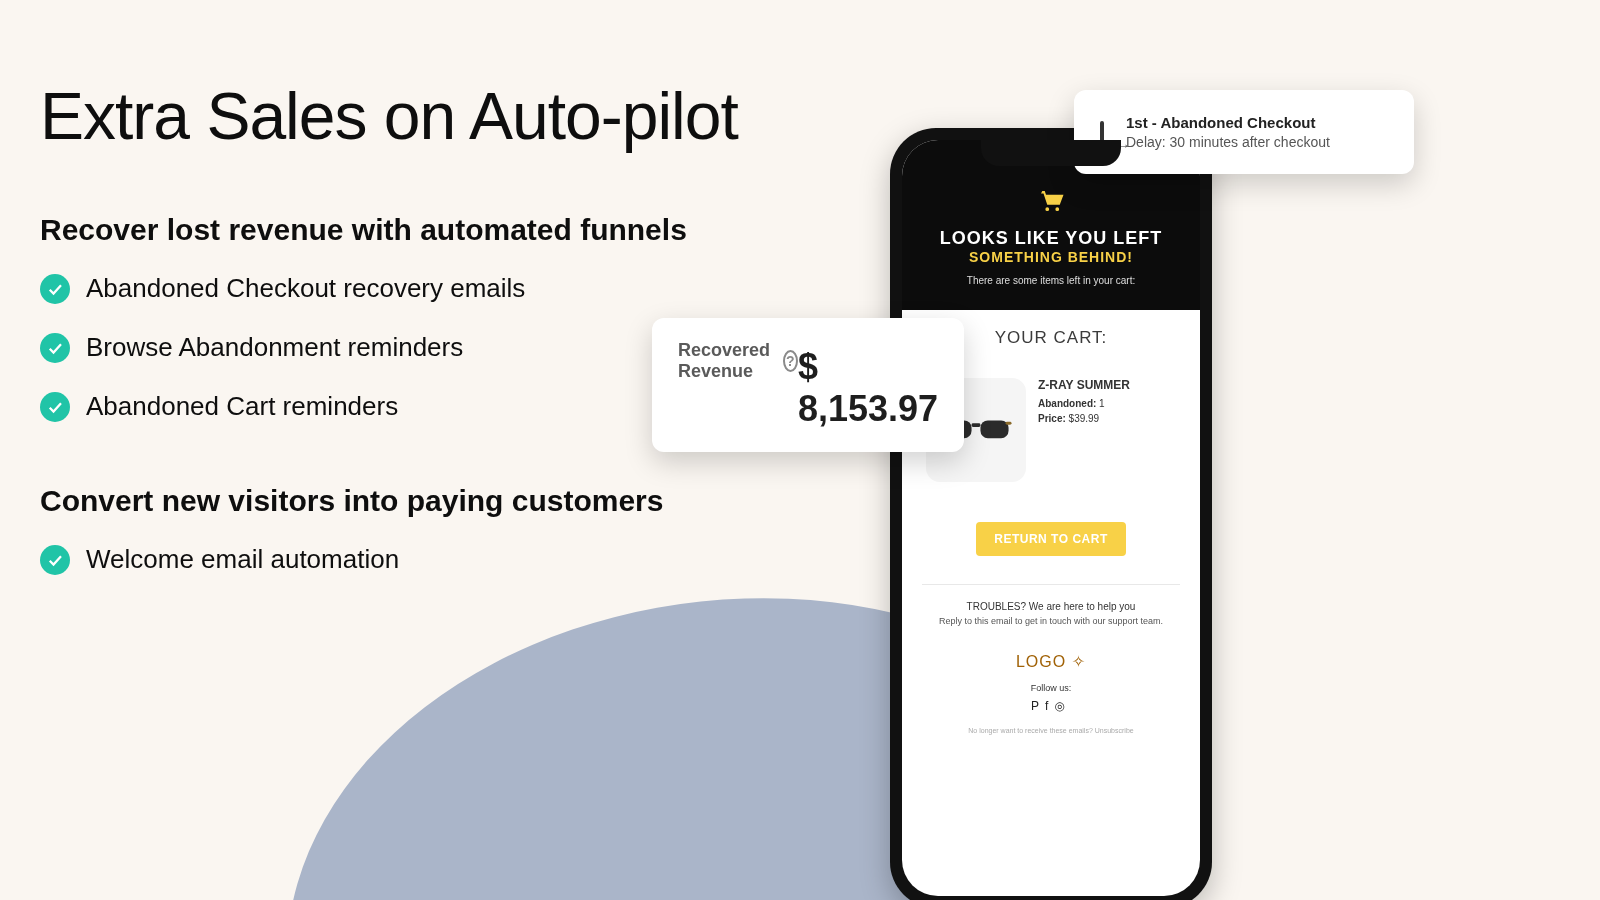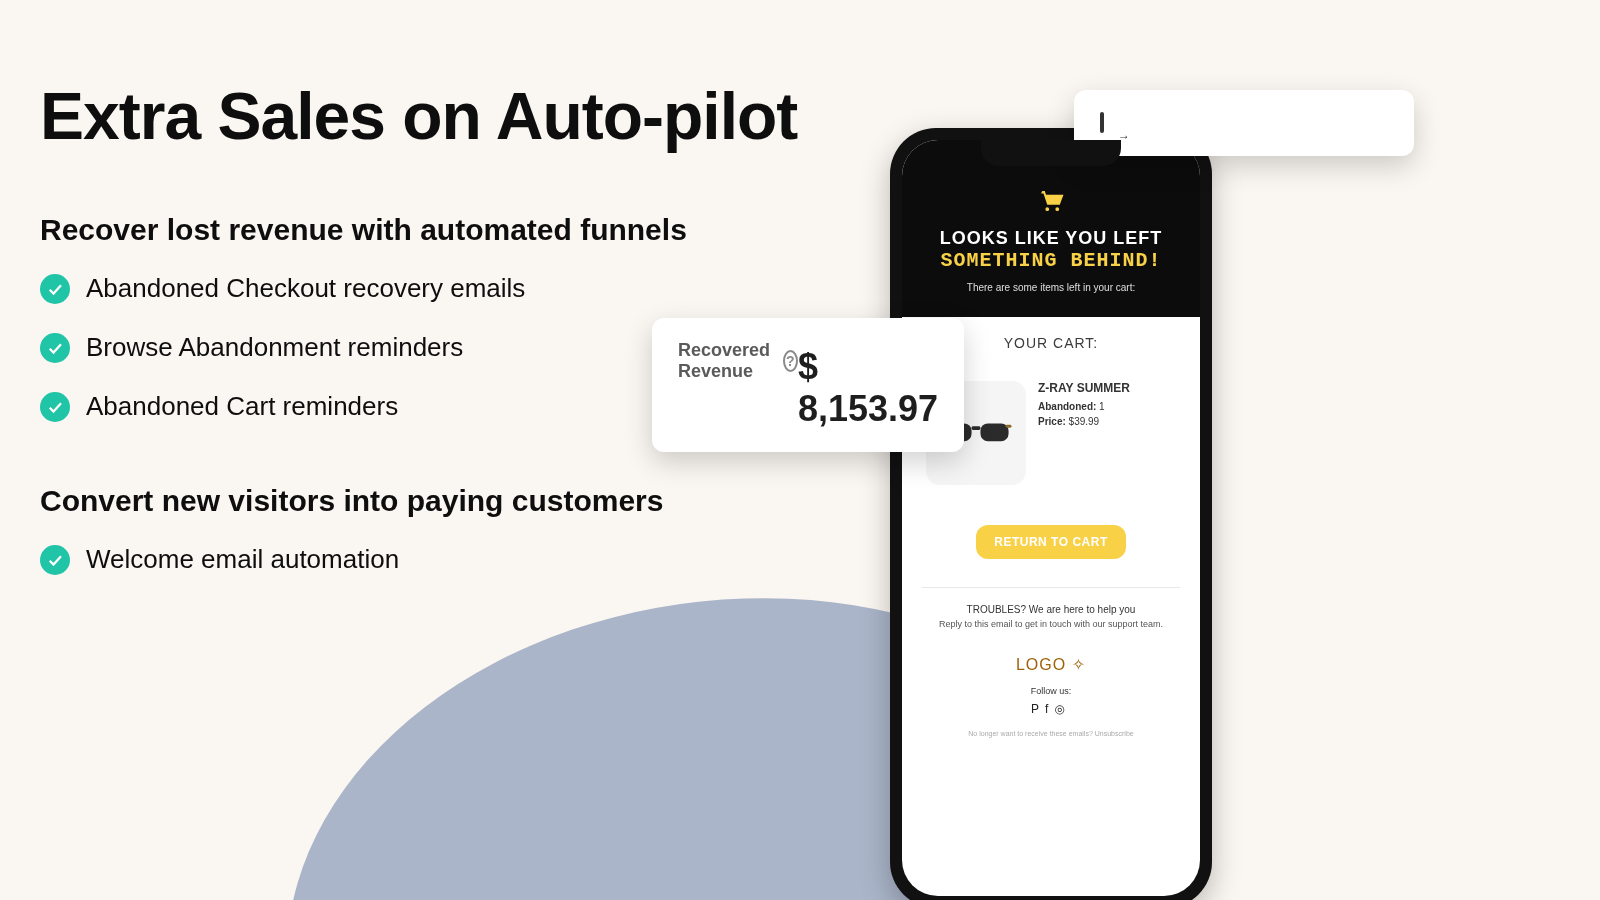--- a/index.html
+++ b/index.html
@@ -11,21 +11,21 @@
   body{background:var(--cream);width:1600px;height:900px;overflow:hidden;position:relative;}
   .blob{
     position:absolute;bottom:-260px;left:280px;width:900px;height:560px;
     background:#aab5c9;border-radius:50% 50% 50% 50%/60% 60% 40% 40%;
     transform:rotate(-6deg);
   }
 
   .left{
     position:absolute;left:40px;top:82px;width:780px;color:#0e0e0e;
   }
-  .headline{font-size:66px;font-weight:700;letter-spacing:-1px;line-height:1.05;}
+  .headline{font-size:66px;font-weight:400;letter-spacing:-1px;line-height:1.05;}
   .section-title{font-size:30px;font-weight:700;margin-top:62px;margin-bottom:26px;}
   .bullet-list{display:flex;flex-direction:column;gap:28px;}
   .bullet{display:flex;align-items:center;gap:16px;font-size:26px;}
   .check{
     flex:0 0 auto;width:30px;height:30px;border-radius:50%;background:var(--teal);
     display:flex;align-items:center;justify-content:center;
   }
   .check svg{width:18px;height:18px;stroke:#fff;stroke-width:3;fill:none;}
 
   
@@ -34,35 +34,35 @@
     background:#111;border-radius:46px;padding:12px;box-shadow:0 10px 30px rgba(0,0,0,.25);
   }
   .phone-inner{width:100%;height:100%;background:#fff;border-radius:36px;overflow:hidden;position:relative;}
   .notch{position:absolute;top:0;left:50%;transform:translateX(-50%);width:140px;height:26px;background:#111;border-bottom-left-radius:18px;border-bottom-right-radius:18px;z-index:3;}
   .hero{
     background:#0c0c0c;color:#fff;text-align:center;padding:46px 14px 24px;
   }
   .cart-icon{display:inline-block;margin-bottom:8px;}
   .cart-icon svg{width:30px;height:30px;fill:var(--yellow);}
   .hero-line1{font-weight:800;letter-spacing:1px;font-size:18px;}
-  .hero-line2{font-weight:800;letter-spacing:1px;font-size:20px;color:var(--yellow);font-family:Liberation Mono, monospace;}
+  .hero-line2{font-weight:800;letter-spacing:1px;font-size:14px;color:var(--yellow);}
   .hero-sub{font-size:10px;opacity:.85;margin-top:10px;}
   .body{background:#fff;padding:18px 20px 24px;text-align:center;}
-  .cart-title{font-size:14px;letter-spacing:1px;color:#3b3b3b;}
+  .cart-title{font-size:17px;letter-spacing:1px;color:#3b3b3b;}
   .product-card{
     margin-top:20px;display:flex;gap:12px;align-items:flex-start;padding:10px 4px;
   }
   .thumb{width:100px;height:104px;background:#f5f5f5;border-radius:14px;display:flex;align-items:center;justify-content:center;}
   .thumb svg{width:74px;height:40px;}
   .pinfo{text-align:left;font-size:10px;color:#333;}
   .pinfo .pname{font-weight:700;font-size:12px;margin-bottom:6px;}
   .pinfo .row span:first-child{font-weight:700;}
   .cta{
     margin:30px auto 0;display:inline-block;background:var(--yellow);color:#fff;font-weight:800;
-    font-size:12px;letter-spacing:.5px;padding:10px 18px;border-radius:12px;
+    font-size:12px;letter-spacing:.5px;padding:10px 18px;border-radius:4px;
   }
   .hr{border:none;border-top:1px solid #e8e8e8;margin:28px 0 16px;}
   .footer{font-size:10px;color:#333;text-align:center;}
   .footer .ft1{font-weight:400;font-size:10px;}
   .footer .ft2{font-size:9px;color:#555;margin-top:4px;}
   .logo{margin-top:26px;font-size:16px;letter-spacing:1px;color:#a16207;}
   .follow{margin-top:12px;font-size:9px;color:#333;}
   .social{margin-top:6px;font-size:12px;letter-spacing:6px;color:#222;}
   .legal{margin-top:14px;font-size:7px;color:#aaa;}
 
@@ -191,13 +191,17 @@
     <span class="help-icon">?</span>
   </div>
   <div class="value">$ 8,153.97</div>
 </div>
 
 <div class="card card-step">
   <div style="position:relative;">
     <span class="mail-icon"></span>
     <span class="mail-arrow">→</span>
   </div>
+  <div class="step-text">
+    <div class="t1">1st - Abandoned Checkout</div>
+    <div class="t2">Delay: 30 minutes after checkout</div>
+  </div>
 </div>
 
 </body></html>

